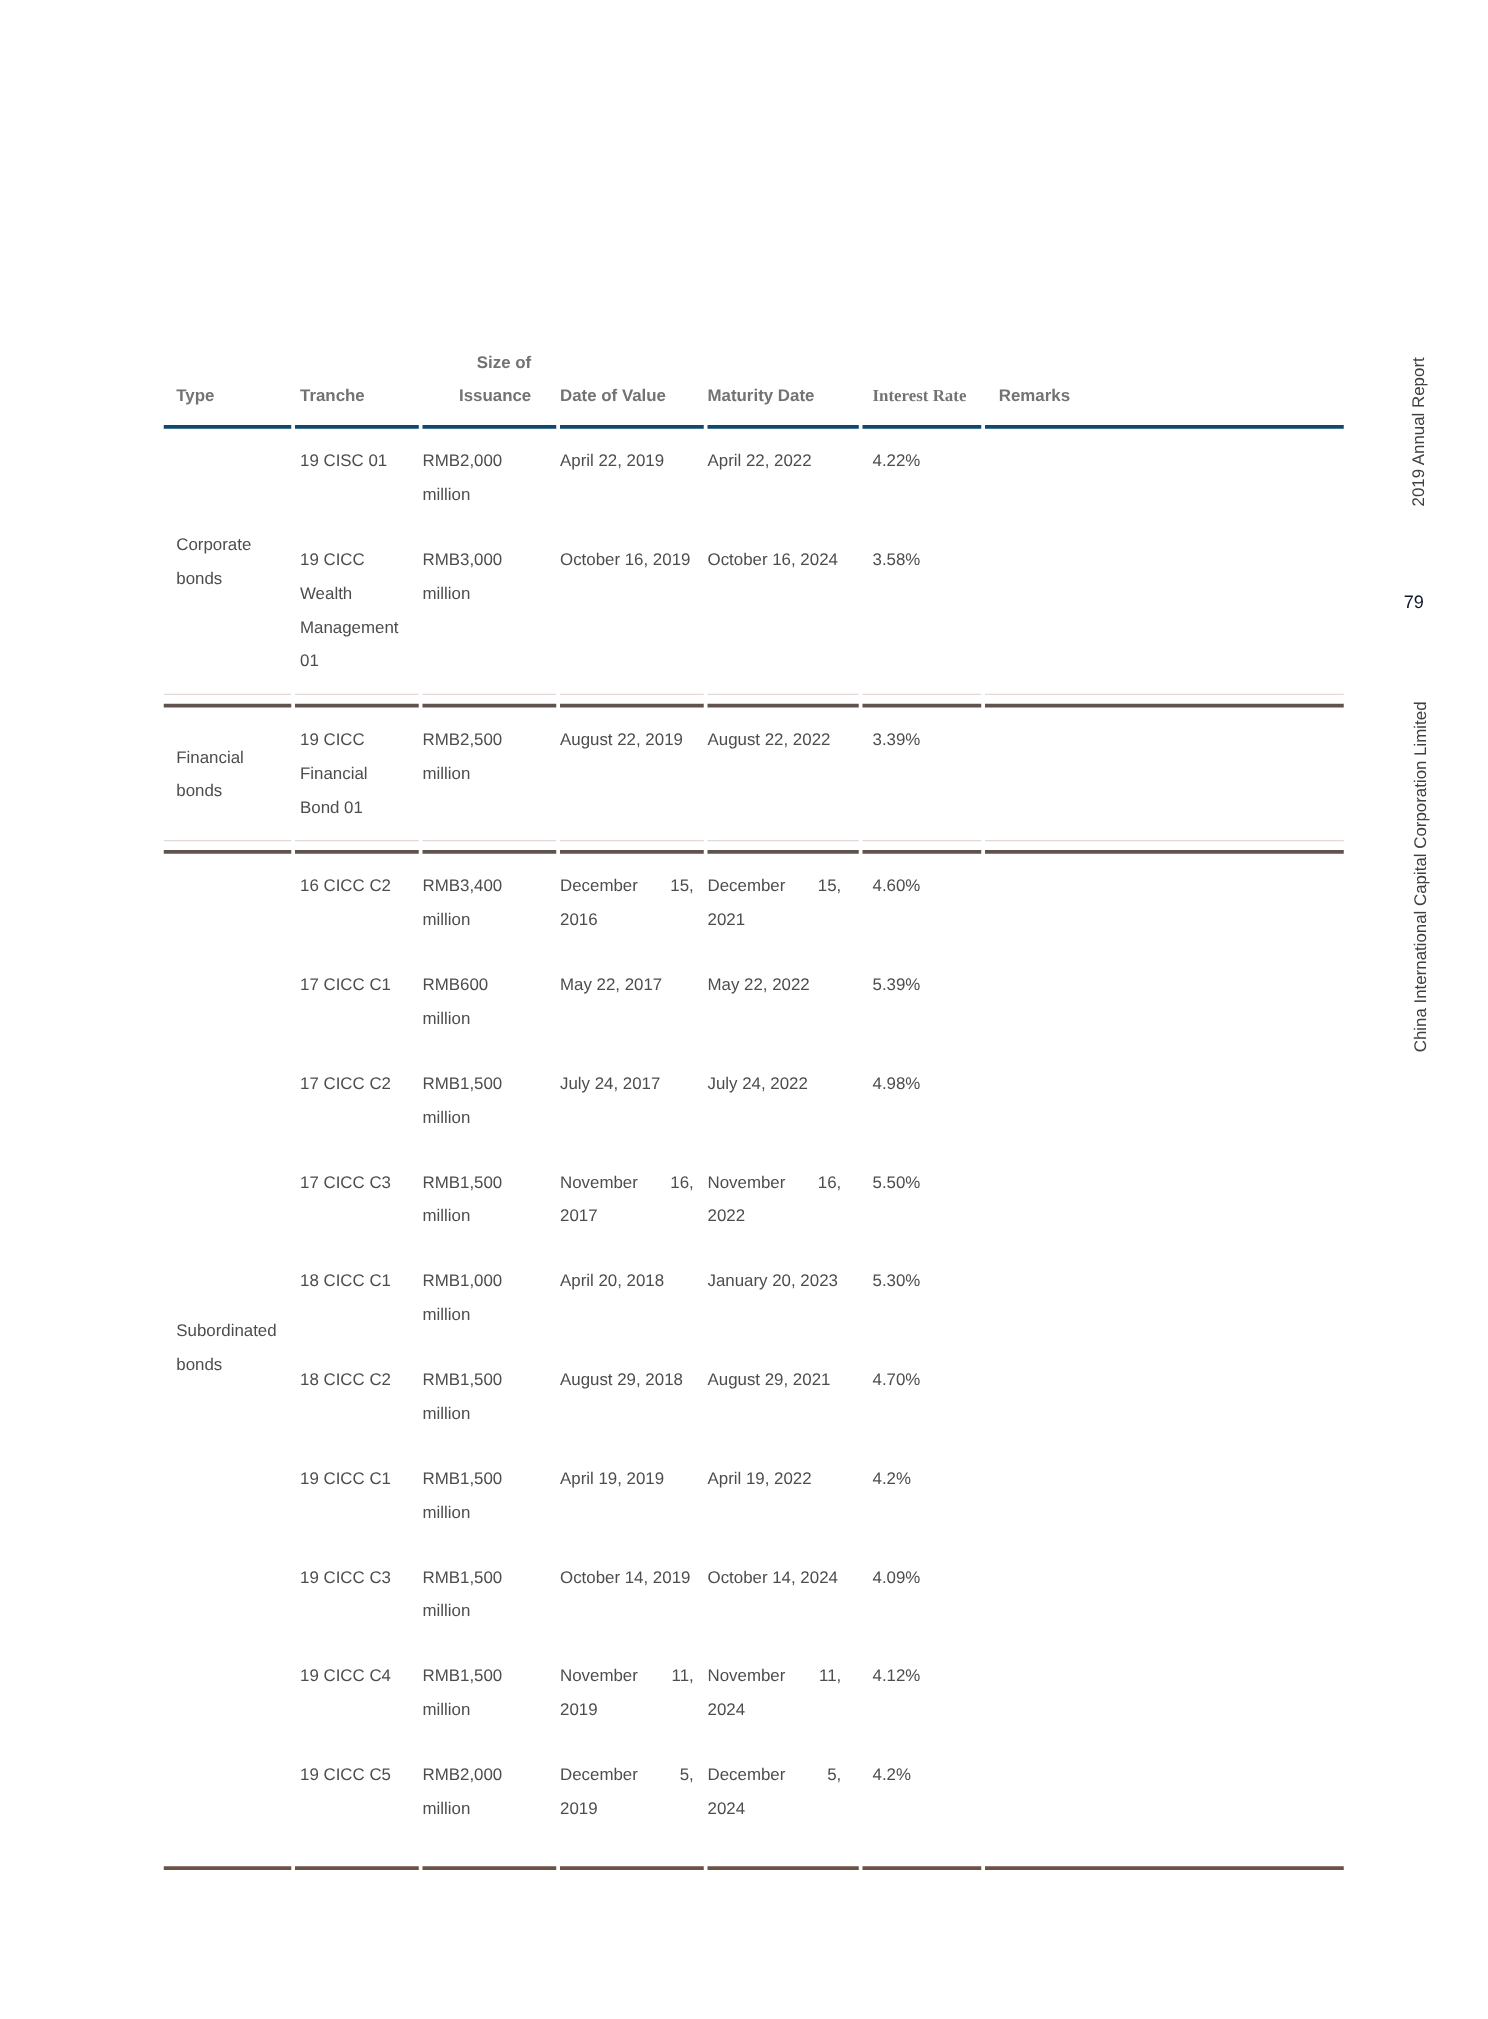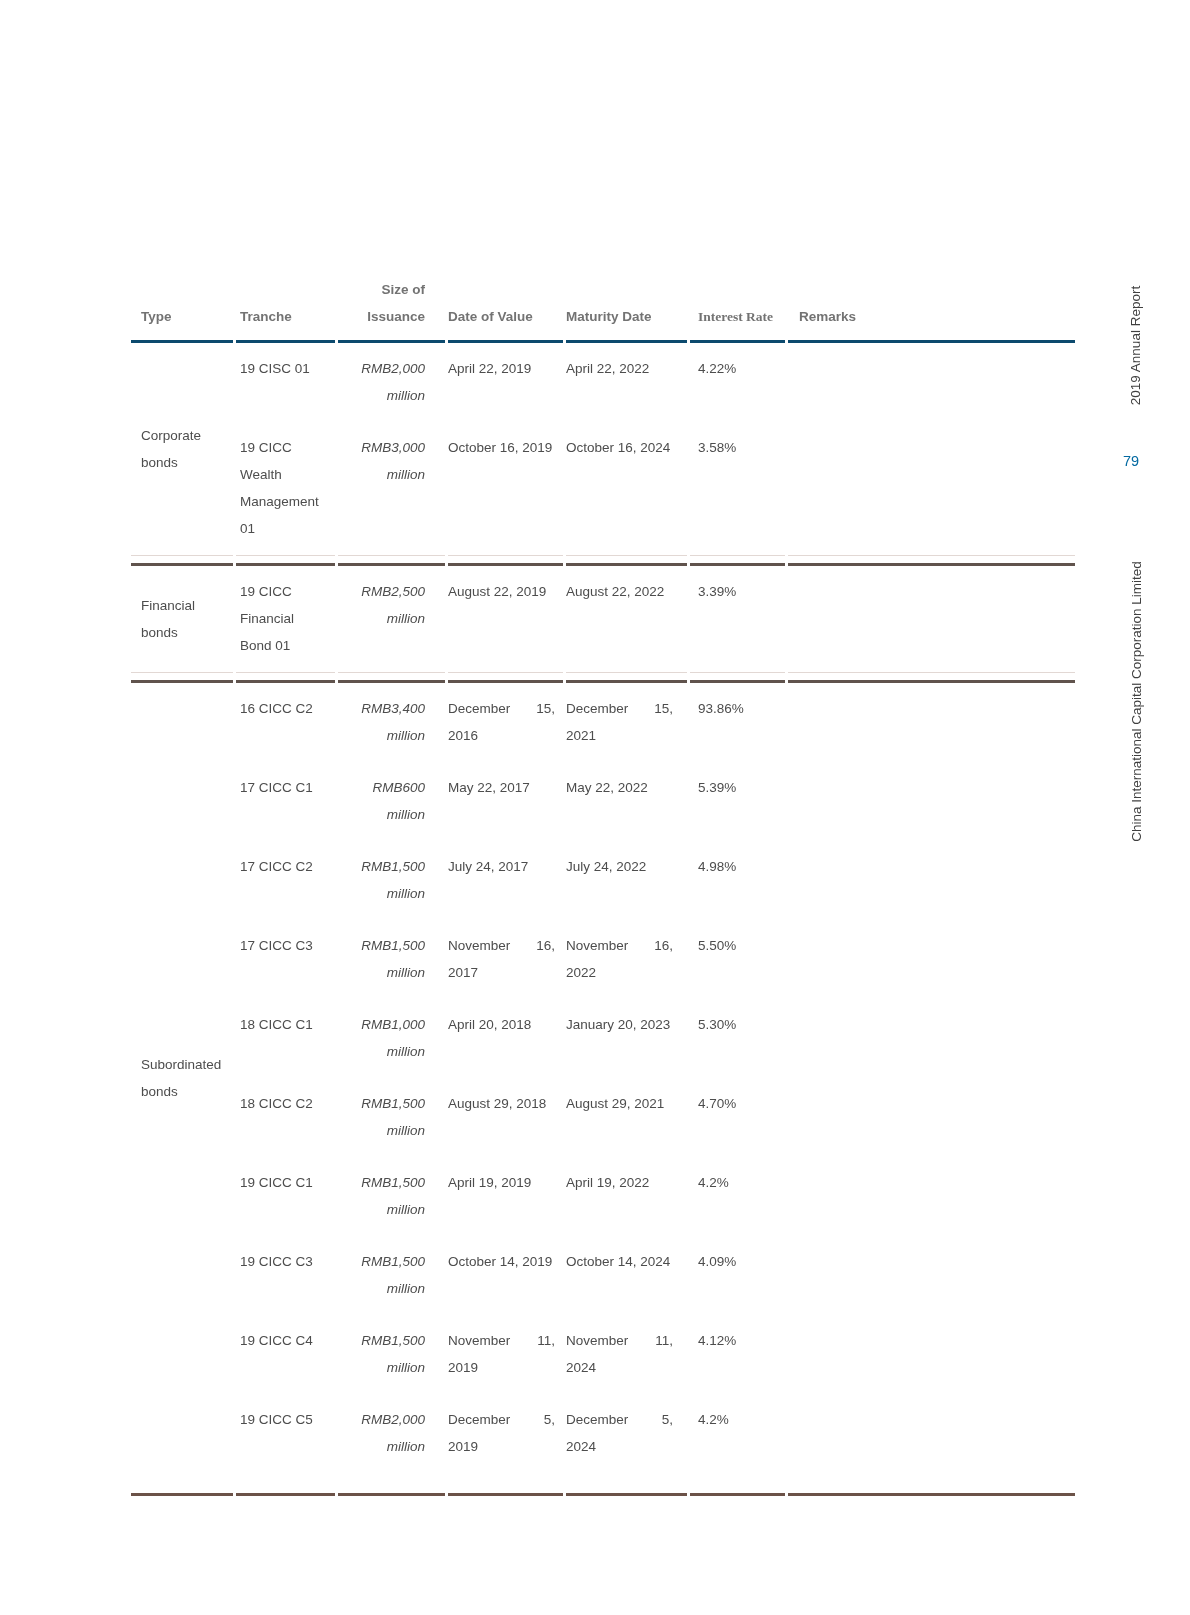--- a/index.html
+++ b/index.html
@@ -46,21 +46,21 @@
   td {
     vertical-align: top;
     padding: 12px 0 13px 0;
   }
   td.type-cell {
     vertical-align: middle;
     padding-left: 10px;
     padding-right: 8px;
   }
   td.tranche-cell  { padding-left: 4px; padding-right: 10px; }
-  td.size-cell     { text-align: right; padding-right: 20px; font-style: italic; }
+  td.size-cell     { padding-right: 20px; }
   td.dov-cell      { text-align: justify; text-justify: inter-character; padding-right: 8px; }
   td.maturity-cell { text-align: justify; text-justify: inter-character; padding-right: 14px; }
   td.interest-cell { padding-left: 8px; }
   td.remarks-cell  { padding-left: 11px; }
 
   tr.rule td {
     height: 7px;
     padding: 0;
     border-top: 1px solid #e2d8d4;
     border-bottom: 3px solid #60534d;
@@ -79,23 +79,23 @@
     white-space: nowrap;
     text-align: center;
     color: #3f3f3f;
     font-size: 13.5px;
   }
   .vtext.report-title { width: 140px; left: 1065px; top: 338px; }
   .vtext.company-name { width: 334px; left: 969px;  top: 694px; }
   .page-number {
     position: absolute;
     left: 1123px;
-    top: 453px;
+    top: 474px;
     font-size: 14.5px;
-    color: #0369a1;
+    color: #0f172a;
   }
 </style>
 </head>
 <body>
 
 <div class="page">
 
   <table class="bond-table">
     <colgroup>
       <col style="width:102px">
@@ -163,21 +163,21 @@
           <td></td>
           <td></td>
     </tr>
 
     <tr>
       <td class="type-cell" rowspan="10">Subordinated bonds</td>
       <td class="tranche-cell">16 CICC C2</td>
       <td class="size-cell">RMB3,400 million</td>
       <td class="dov-cell">December 15, 2016</td>
       <td class="maturity-cell">December 15, 2021</td>
-      <td class="interest-cell">93.86%</td>
+      <td class="interest-cell">4.60%</td>
       <td class="remarks-cell"></td>
     </tr>
     <tr>
       <td class="tranche-cell">17 CICC C1</td>
       <td class="size-cell">RMB600 million</td>
       <td class="dov-cell">May 22, 2017</td>
       <td class="maturity-cell">May 22, 2022</td>
       <td class="interest-cell">5.39%</td>
       <td class="remarks-cell"></td>
     </tr>

